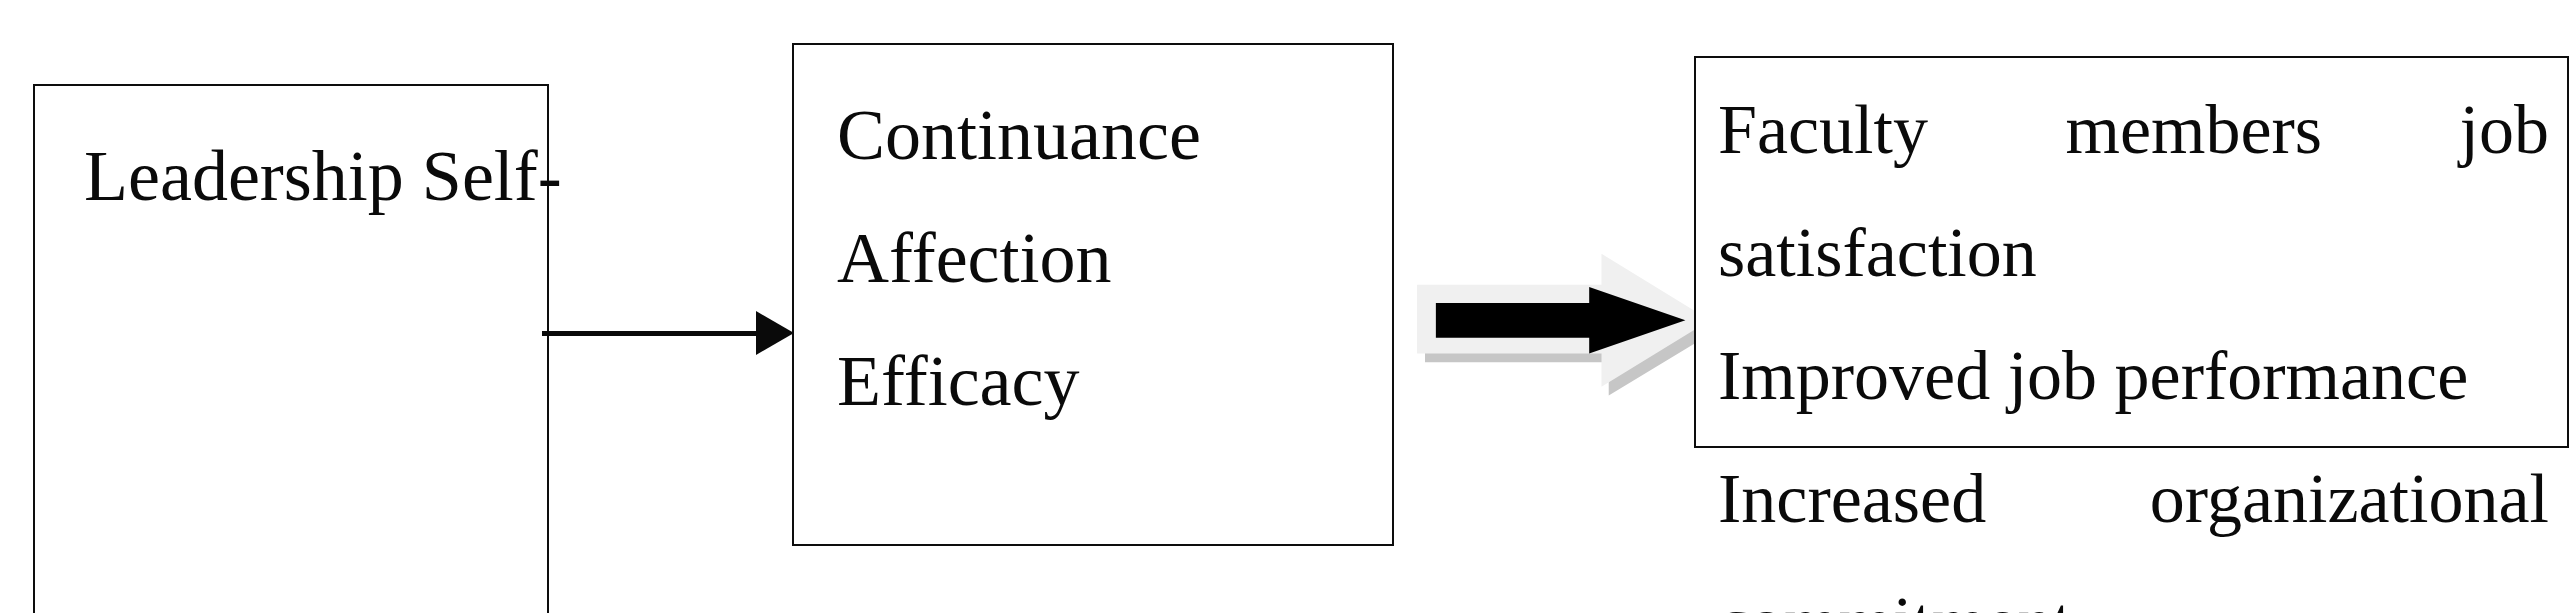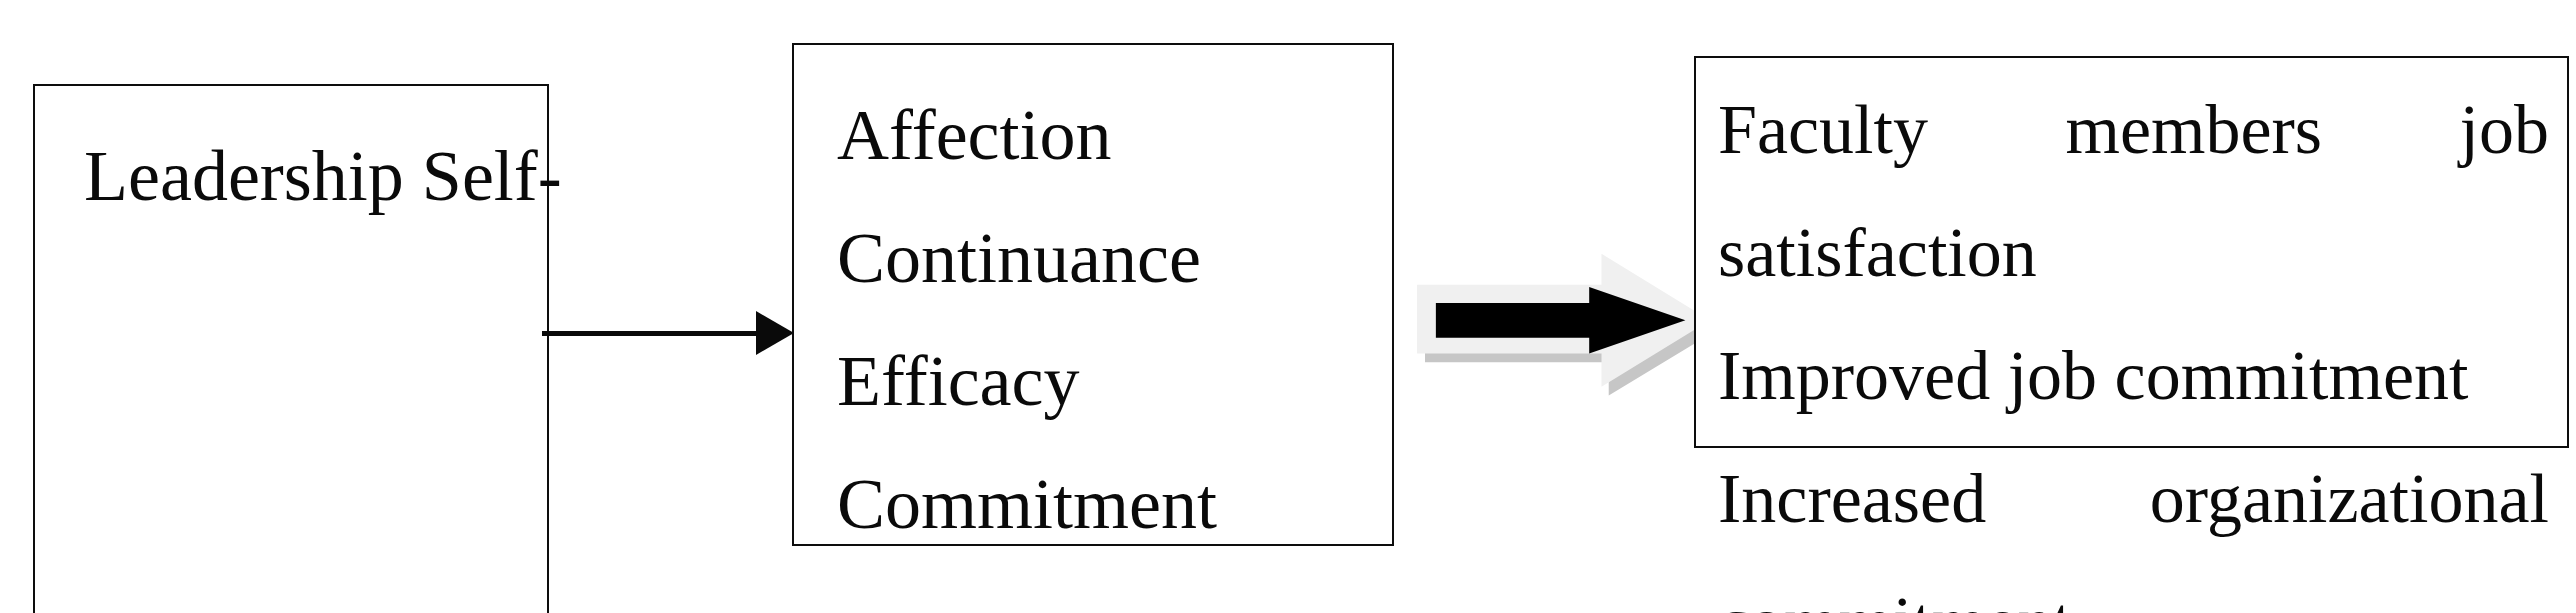--- a/index.html
+++ b/index.html
@@ -121,40 +121,39 @@
     </div>
   </div>
 
   <div id="arrow-thin">
     <span class="shaft"></span>
     <span class="head"></span>
   </div>
 
   <div class="node-box" id="box-commitment">
     <div class="box-text">
+      <span class="line">Continuance</span>
       <span class="line">Affection</span>
-      <span class="line">Continuance</span>
       <span class="line">Efficacy</span>
-      <span class="line">Commitment</span>
     </div>
   </div>
 
   <div id="arrow-block">
     <svg width="311" height="152" viewBox="0 0 430 210" xmlns="http://www.w3.org/2000/svg">
 
       <polygon points="18,70 18,162 272,162 272,208 424,116 272,24 272,70" fill="#c6c6c6"></polygon>
 
       <polygon points="7,55 7,150 262,150 262,196 412,104 262,12 262,55" fill="#f0f0f0"></polygon>
 
       <polygon points="33,80 33,128 245,128 245,150 378,104 245,58 245,80" fill="#000000"></polygon>
     </svg>
   </div>
 
   <div class="node-box" id="box-outcomes">
     <div class="box-text">
       <p>Faculty members job satisfaction</p>
-      <p>Improved job commitment</p>
+      <p>Improved job performance</p>
       <p>Increased organizational commitment</p>
     </div>
   </div>
 
 </div>
 
 
 </body></html>

